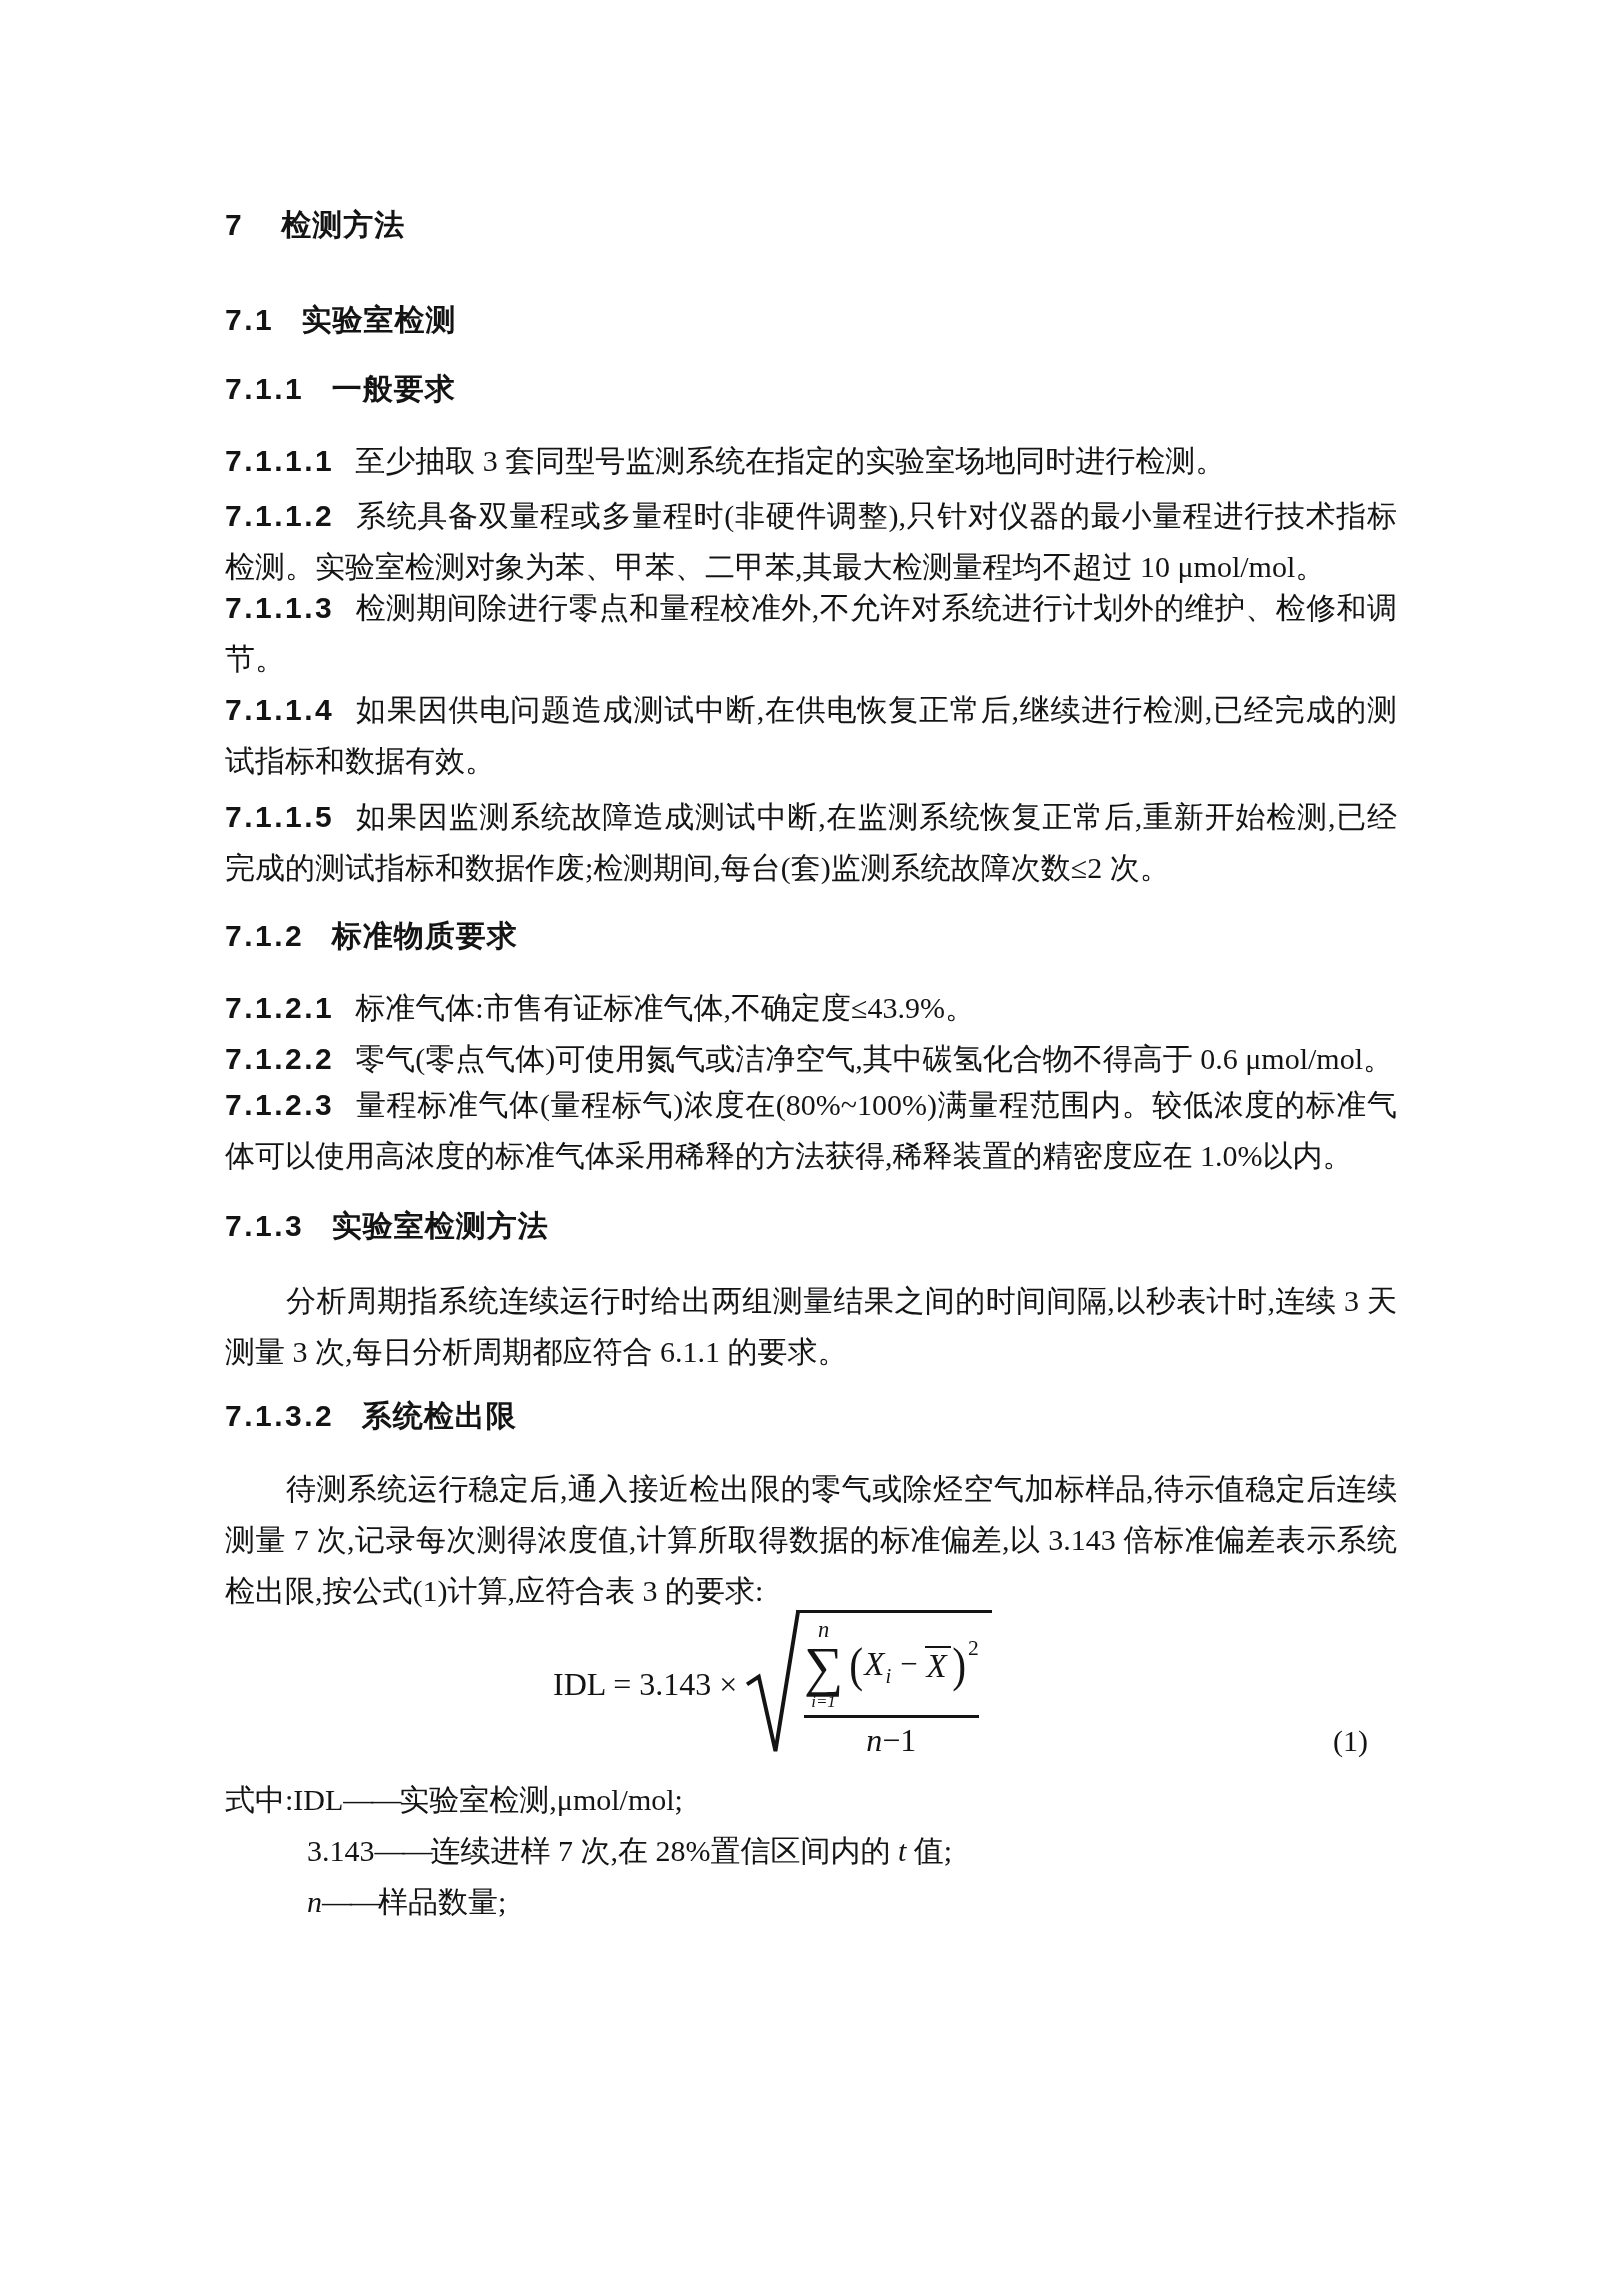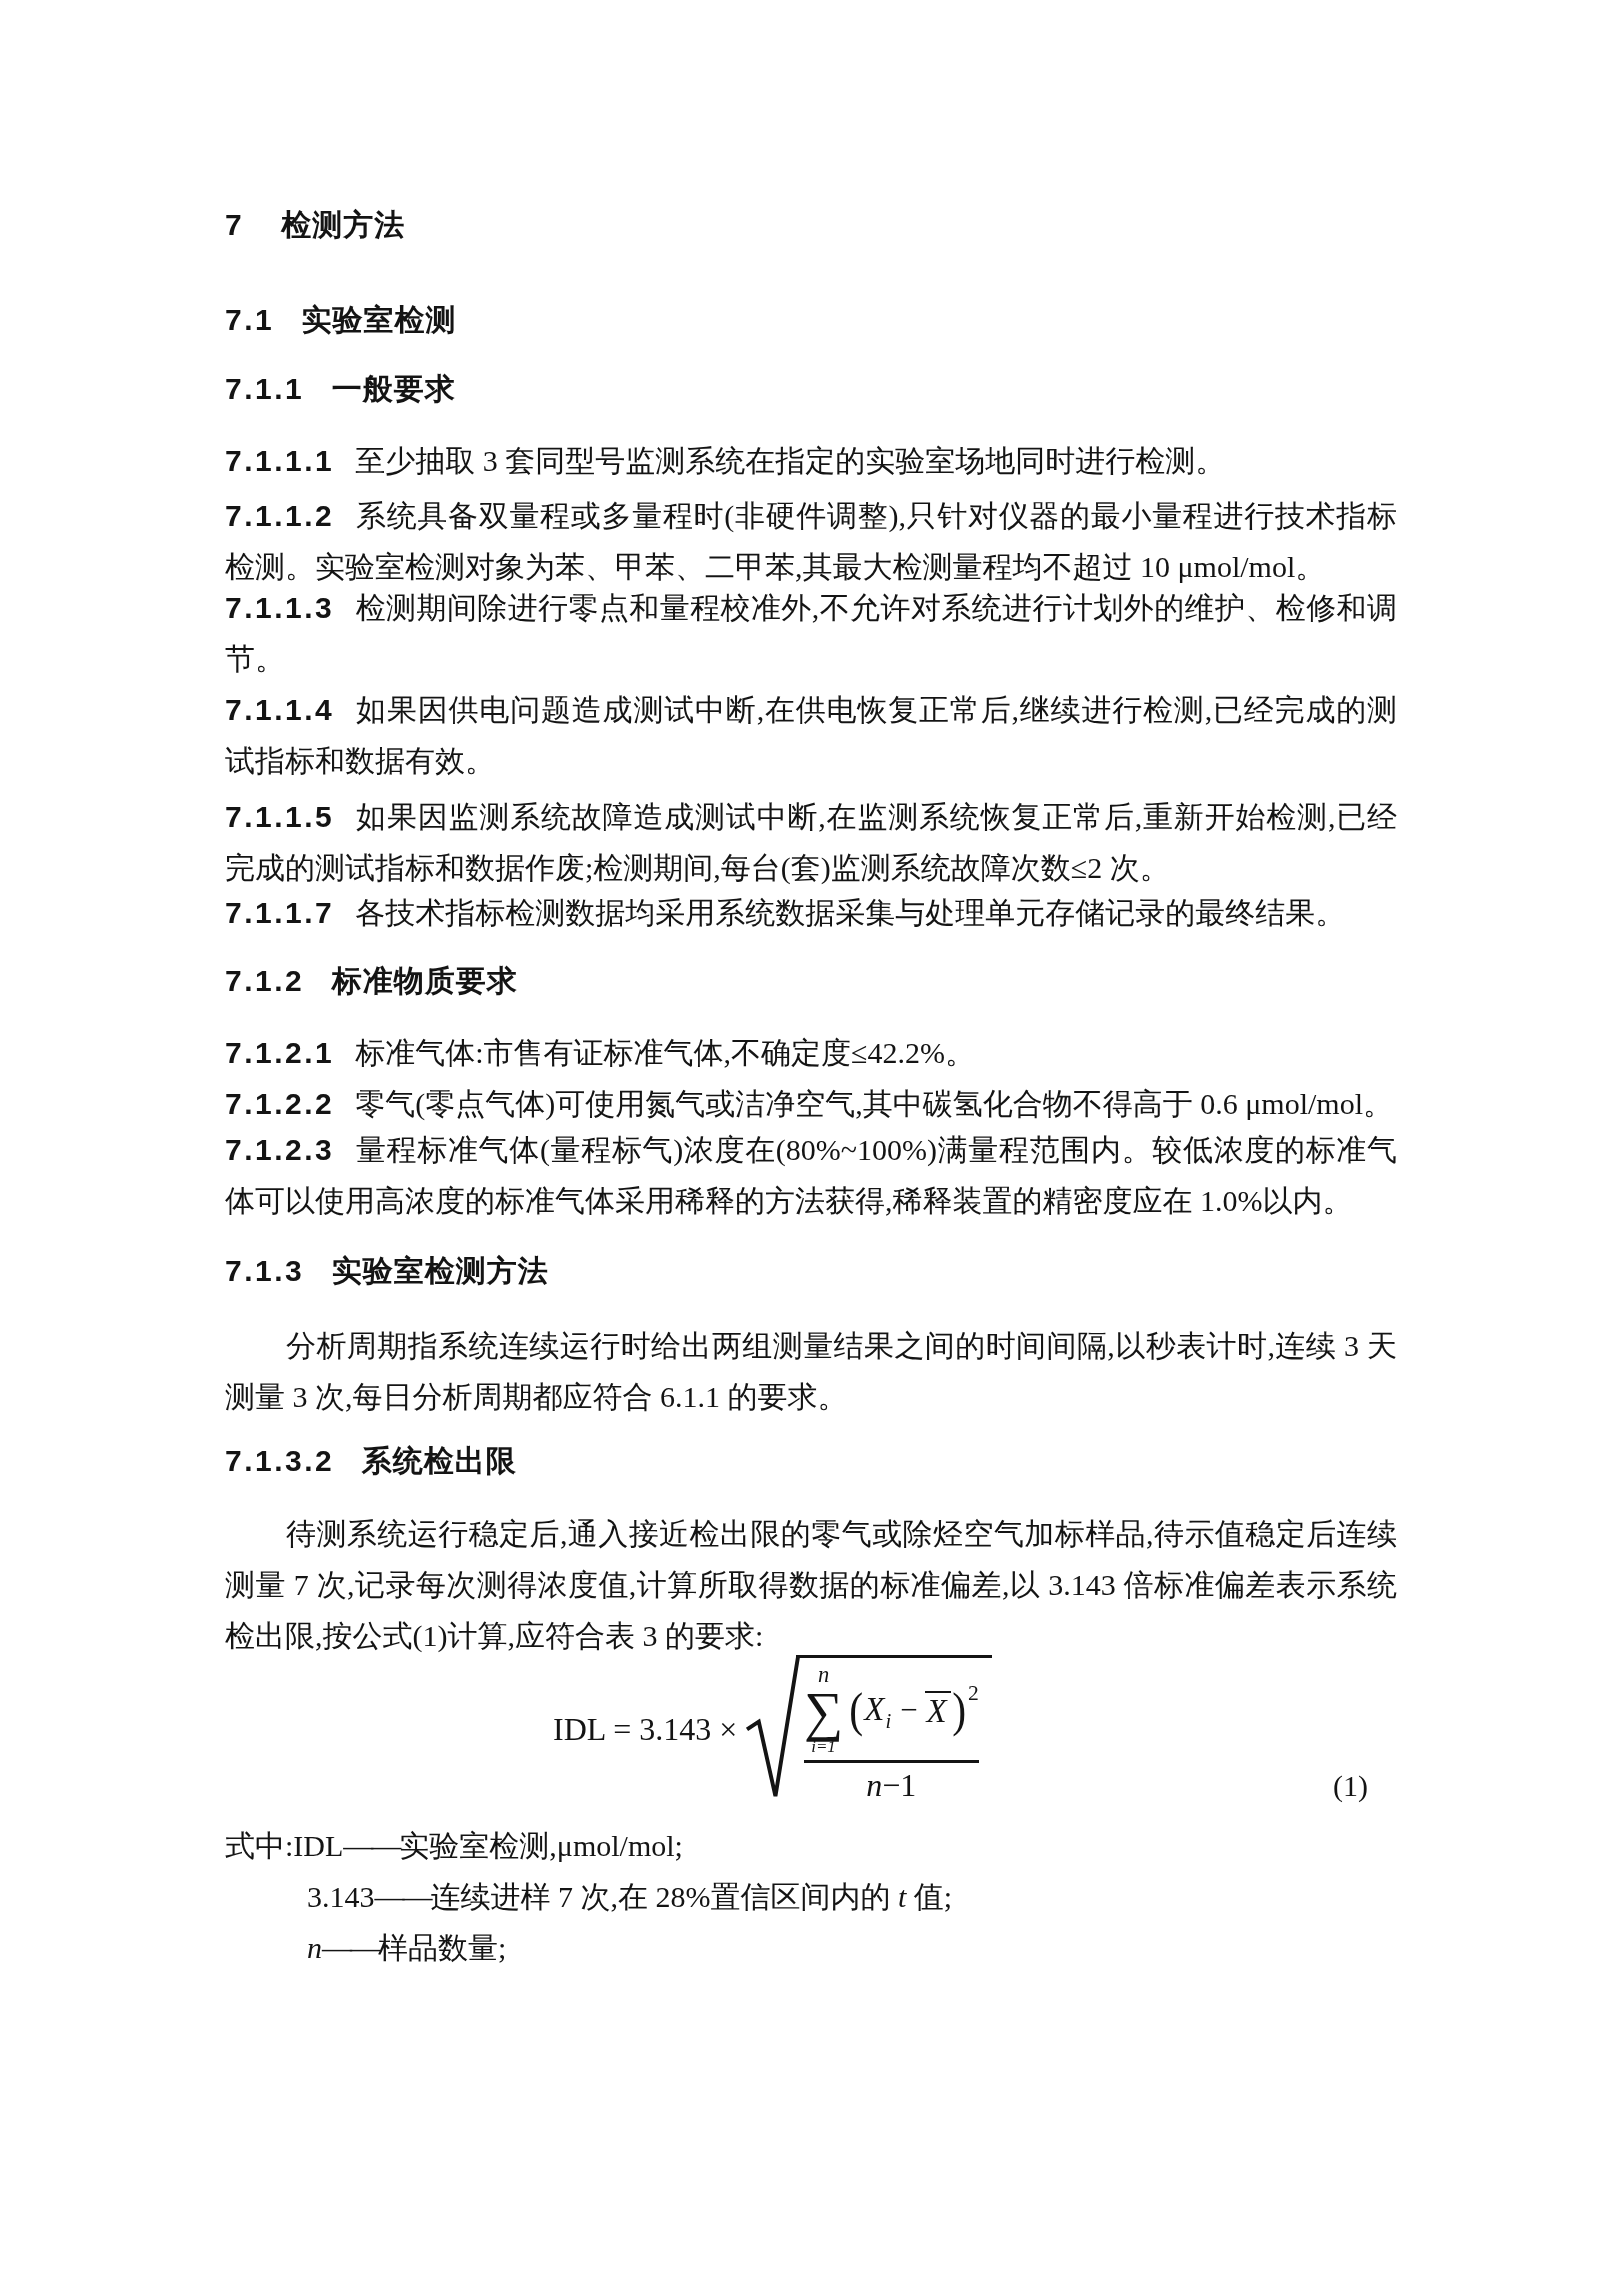--- a/index.html
+++ b/index.html
@@ -78,25 +78,24 @@
 
     <p class="clause" style="margin-top:3.9px"><span class="cnum">7.1.1.2</span><span class="ctext">系统具备双量程或多量程时(非硬件调整),只针对仪器的最小量程进行技术指标检测。实验室检测对象为苯、甲苯、二甲苯,其最大检测量程均不超过 10 μmol/mol。</span></p>
 
     <p class="clause" style="margin-top:-9.8px"><span class="cnum">7.1.1.3</span><span class="ctext">检测期间除进行零点和量程校准外,不允许对系统进行计划外的维护、检修和调节。</span></p>
 
     <p class="clause" style="margin-top:0"><span class="cnum">7.1.1.4</span><span class="ctext">如果因供电问题造成测试中断,在供电恢复正常后,继续进行检测,已经完成的测试指标和数据有效。</span></p>
 
     <p class="clause" style="margin-top:4.9px"><span class="cnum">7.1.1.5</span><span class="ctext">如果因监测系统故障造成测试中断,在监测系统恢复正常后,重新开始检测,已经完成的测试指标和数据作废;检测期间,每台(套)监测系统故障次数≤2 次。</span></p>
 
 
-    <p class="clause" style="margin-top:-5.9px"><span class="cnum">7.1.1.7</span><span class="ctext">各技术指标检测数据均采用系统数据采集与处理单元存储记录的最终结果。</span></p>
 
     <p class="hrow" style="margin-top:17.6px"><span class="hnum sub">7.1.2</span><span class="htitle">标准物质要求</span></p>
 
-    <p class="clause" style="margin-top:22.5px"><span class="cnum">7.1.2.1</span><span class="ctext">标准气体:市售有证标准气体,不确定度≤42.2%。</span></p>
+    <p class="clause" style="margin-top:22.5px"><span class="cnum">7.1.2.1</span><span class="ctext">标准气体:市售有证标准气体,不确定度≤43.9%。</span></p>
 
     <p class="clause" style="margin-top:0"><span class="cnum">7.1.2.2</span><span class="ctext">零气(零点气体)可使用氮气或洁净空气,其中碳氢化合物不得高于 0.6 μmol/mol。</span></p>
 
     <p class="clause" style="margin-top:-4.9px"><span class="cnum">7.1.2.3</span><span class="ctext">量程标准气体(量程标气)浓度在(80%~100%)满量程范围内。较低浓度的标准气体可以使用高浓度的标准气体采用稀释的方法获得,稀释装置的精密度应在 1.0%以内。</span></p>
 
     <p class="hrow" style="margin-top:19.6px"><span class="hnum sub">7.1.3</span><span class="htitle">实验室检测方法</span></p>
 
 
     <p class="para" style="margin-top:25.5px">分析周期指系统连续运行时给出两组测量结果之间的时间间隔,以秒表计时,连续 3 天测量 3 次,每日分析周期都应符合 6.1.1 的要求。</p>
 

